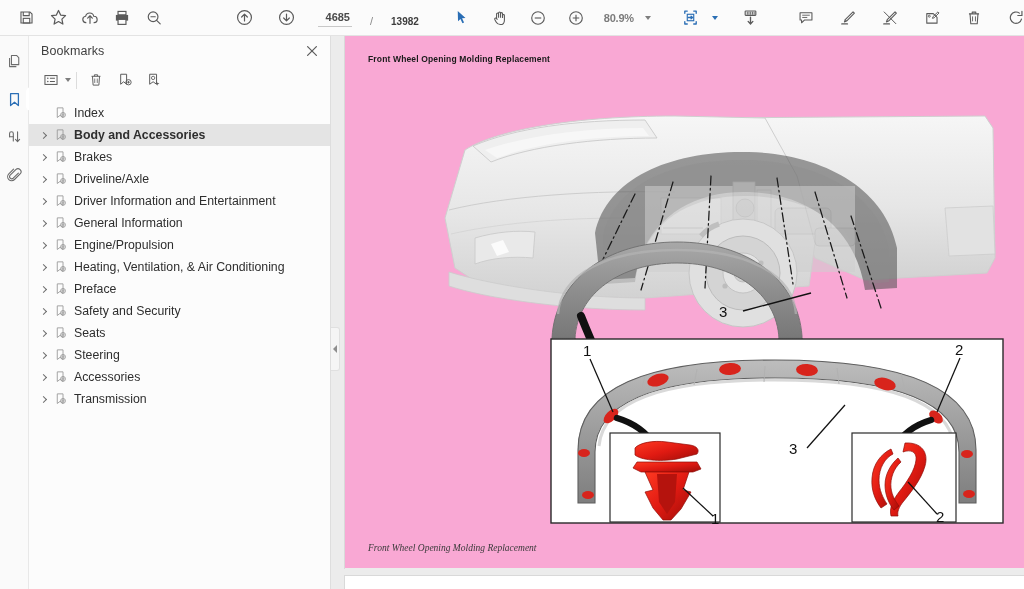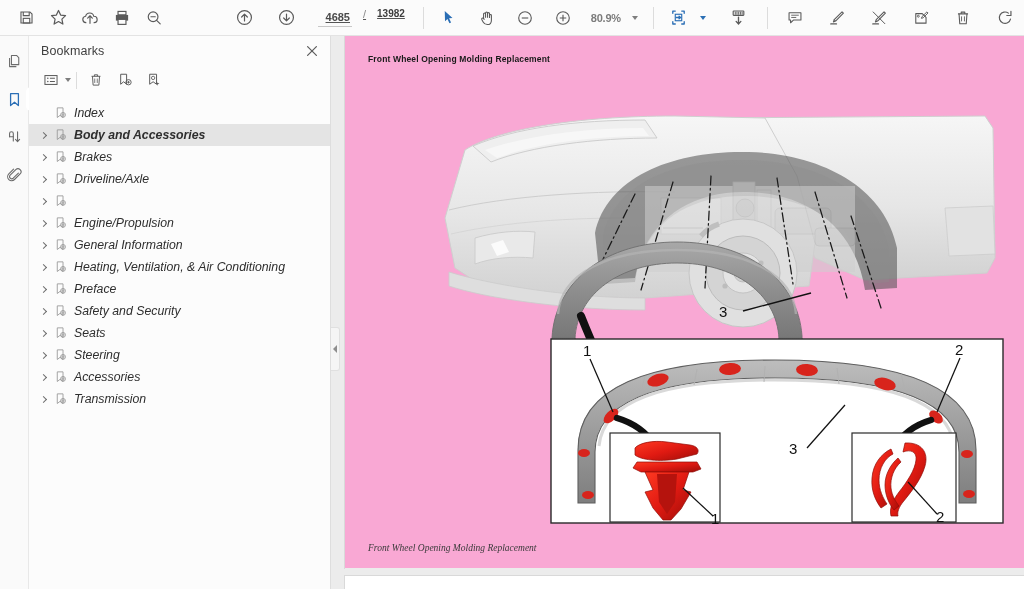--- a/index.html
+++ b/index.html
@@ -26,22 +26,22 @@
     width: 32px; height: 30px;
     display:flex; align-items:center; justify-content:center;
     cursor: pointer; border-radius: 3px;
     color: #5a5a5a;
   }
   .tb-btn svg { display:block; }
   .tb-sep {
     width:1px; height:22px; background:#dcdcdc; margin:0 5px;
   }
   .pagebox {
-    display:flex; align-items:flex-start; gap:11px;
-    font-size: 11px; color:#555; margin-left: 4px; text-decoration: underline;
+    display:flex; align-items:flex-end; gap:18px;
+    font-size: 11px; color:#555; margin-left: 4px;
   }
   .page-input {
     width: 34px; height:19px; border:none; border-bottom:1px solid #c8c8c8;
     background: transparent; text-align:right;
     font-family:"Liberation Sans", sans-serif;
     font-size: 11px; color:#4a4a4a; outline:none; padding:0 2px 1px 0;
     font-weight: 600;
   }
   .page-sep { color:#8a8a8a; font-size:11px; }
   .page-total { color:#3d3d3d; font-size:10px; font-weight:600; }
@@ -92,21 +92,21 @@
   .panel-tools {
     height:30px; display:flex; align-items:center; padding-left:10px; gap:1px;
   }
   .pt-btn {
     width:24px;height:24px;display:flex;align-items:center;justify-content:center;
     cursor:pointer; color:#5c5c5c; border-radius:3px;
   }
   .pt-sep { width:1px;height:17px;background:#dcdcdc;margin:0 6px 0 4px; }
   .pt-caret{ margin-left:1px; }
 
-  .tree { flex:1; overflow:hidden; padding-top:7px;font-style:italic; }
+  .tree { flex:1; overflow:hidden; padding-top:7px; }
   .tree-row {
     display:flex; align-items:center; height:22px; padding-left:8px;
     cursor:pointer; font-size:12.3px; color:#2e2e2e;
   }
   .tree-row.selected { background:#e4e4e4; font-weight:700; }
   .twisty {
     width:14px;height:14px;display:flex;align-items:center;justify-content:center;
     flex:0 0 14px; margin-right:2px; cursor:pointer;
   }
   .twisty i {
@@ -447,46 +447,47 @@
           <span class="twisty">
             <i></i>
           </span>
           <span class="bm-icon">
             <svg width="14" height="14" viewBox="0 0 18 18" fill="none" stroke="currentColor" stroke-width="1.15" stroke-linejoin="round">
               <path d="M4.2 2.4h7.4v12.4L7.9 11.9 4.2 14.8z"></path>
               <circle cx="11.6" cy="11.4" r="3.1"></circle>
               <path d="M9.2 11.4h4.8M11.6 9.0v4.8" stroke-width="0.85"></path>
             </svg>
           </span>
+          <span class="tree-label">Driver Information and Entertainment</span>
+        </div>
+        <div class="tree-row">
+          <span class="twisty">
+            <i></i>
+          </span>
+          <span class="bm-icon">
+            <svg width="14" height="14" viewBox="0 0 18 18" fill="none" stroke="currentColor" stroke-width="1.15" stroke-linejoin="round">
+              <path d="M4.2 2.4h7.4v12.4L7.9 11.9 4.2 14.8z"></path>
+              <circle cx="11.6" cy="11.4" r="3.1"></circle>
+              <path d="M9.2 11.4h4.8M11.6 9.0v4.8" stroke-width="0.85"></path>
+            </svg>
+          </span>
+          <span class="tree-label">General Information</span>
         </div>
         <div class="tree-row">
           <span class="twisty">
             <i></i>
           </span>
           <span class="bm-icon">
             <svg width="14" height="14" viewBox="0 0 18 18" fill="none" stroke="currentColor" stroke-width="1.15" stroke-linejoin="round">
               <path d="M4.2 2.4h7.4v12.4L7.9 11.9 4.2 14.8z"></path>
               <circle cx="11.6" cy="11.4" r="3.1"></circle>
               <path d="M9.2 11.4h4.8M11.6 9.0v4.8" stroke-width="0.85"></path>
             </svg>
           </span>
           <span class="tree-label">Engine/Propulsion</span>
-        </div>
-        <div class="tree-row">
-          <span class="twisty">
-            <i></i>
-          </span>
-          <span class="bm-icon">
-            <svg width="14" height="14" viewBox="0 0 18 18" fill="none" stroke="currentColor" stroke-width="1.15" stroke-linejoin="round">
-              <path d="M4.2 2.4h7.4v12.4L7.9 11.9 4.2 14.8z"></path>
-              <circle cx="11.6" cy="11.4" r="3.1"></circle>
-              <path d="M9.2 11.4h4.8M11.6 9.0v4.8" stroke-width="0.85"></path>
-            </svg>
-          </span>
-          <span class="tree-label">General Information</span>
         </div>
         <div class="tree-row">
           <span class="twisty">
             <i></i>
           </span>
           <span class="bm-icon">
             <svg width="14" height="14" viewBox="0 0 18 18" fill="none" stroke="currentColor" stroke-width="1.15" stroke-linejoin="round">
               <path d="M4.2 2.4h7.4v12.4L7.9 11.9 4.2 14.8z"></path>
               <circle cx="11.6" cy="11.4" r="3.1"></circle>
               <path d="M9.2 11.4h4.8M11.6 9.0v4.8" stroke-width="0.85"></path>

